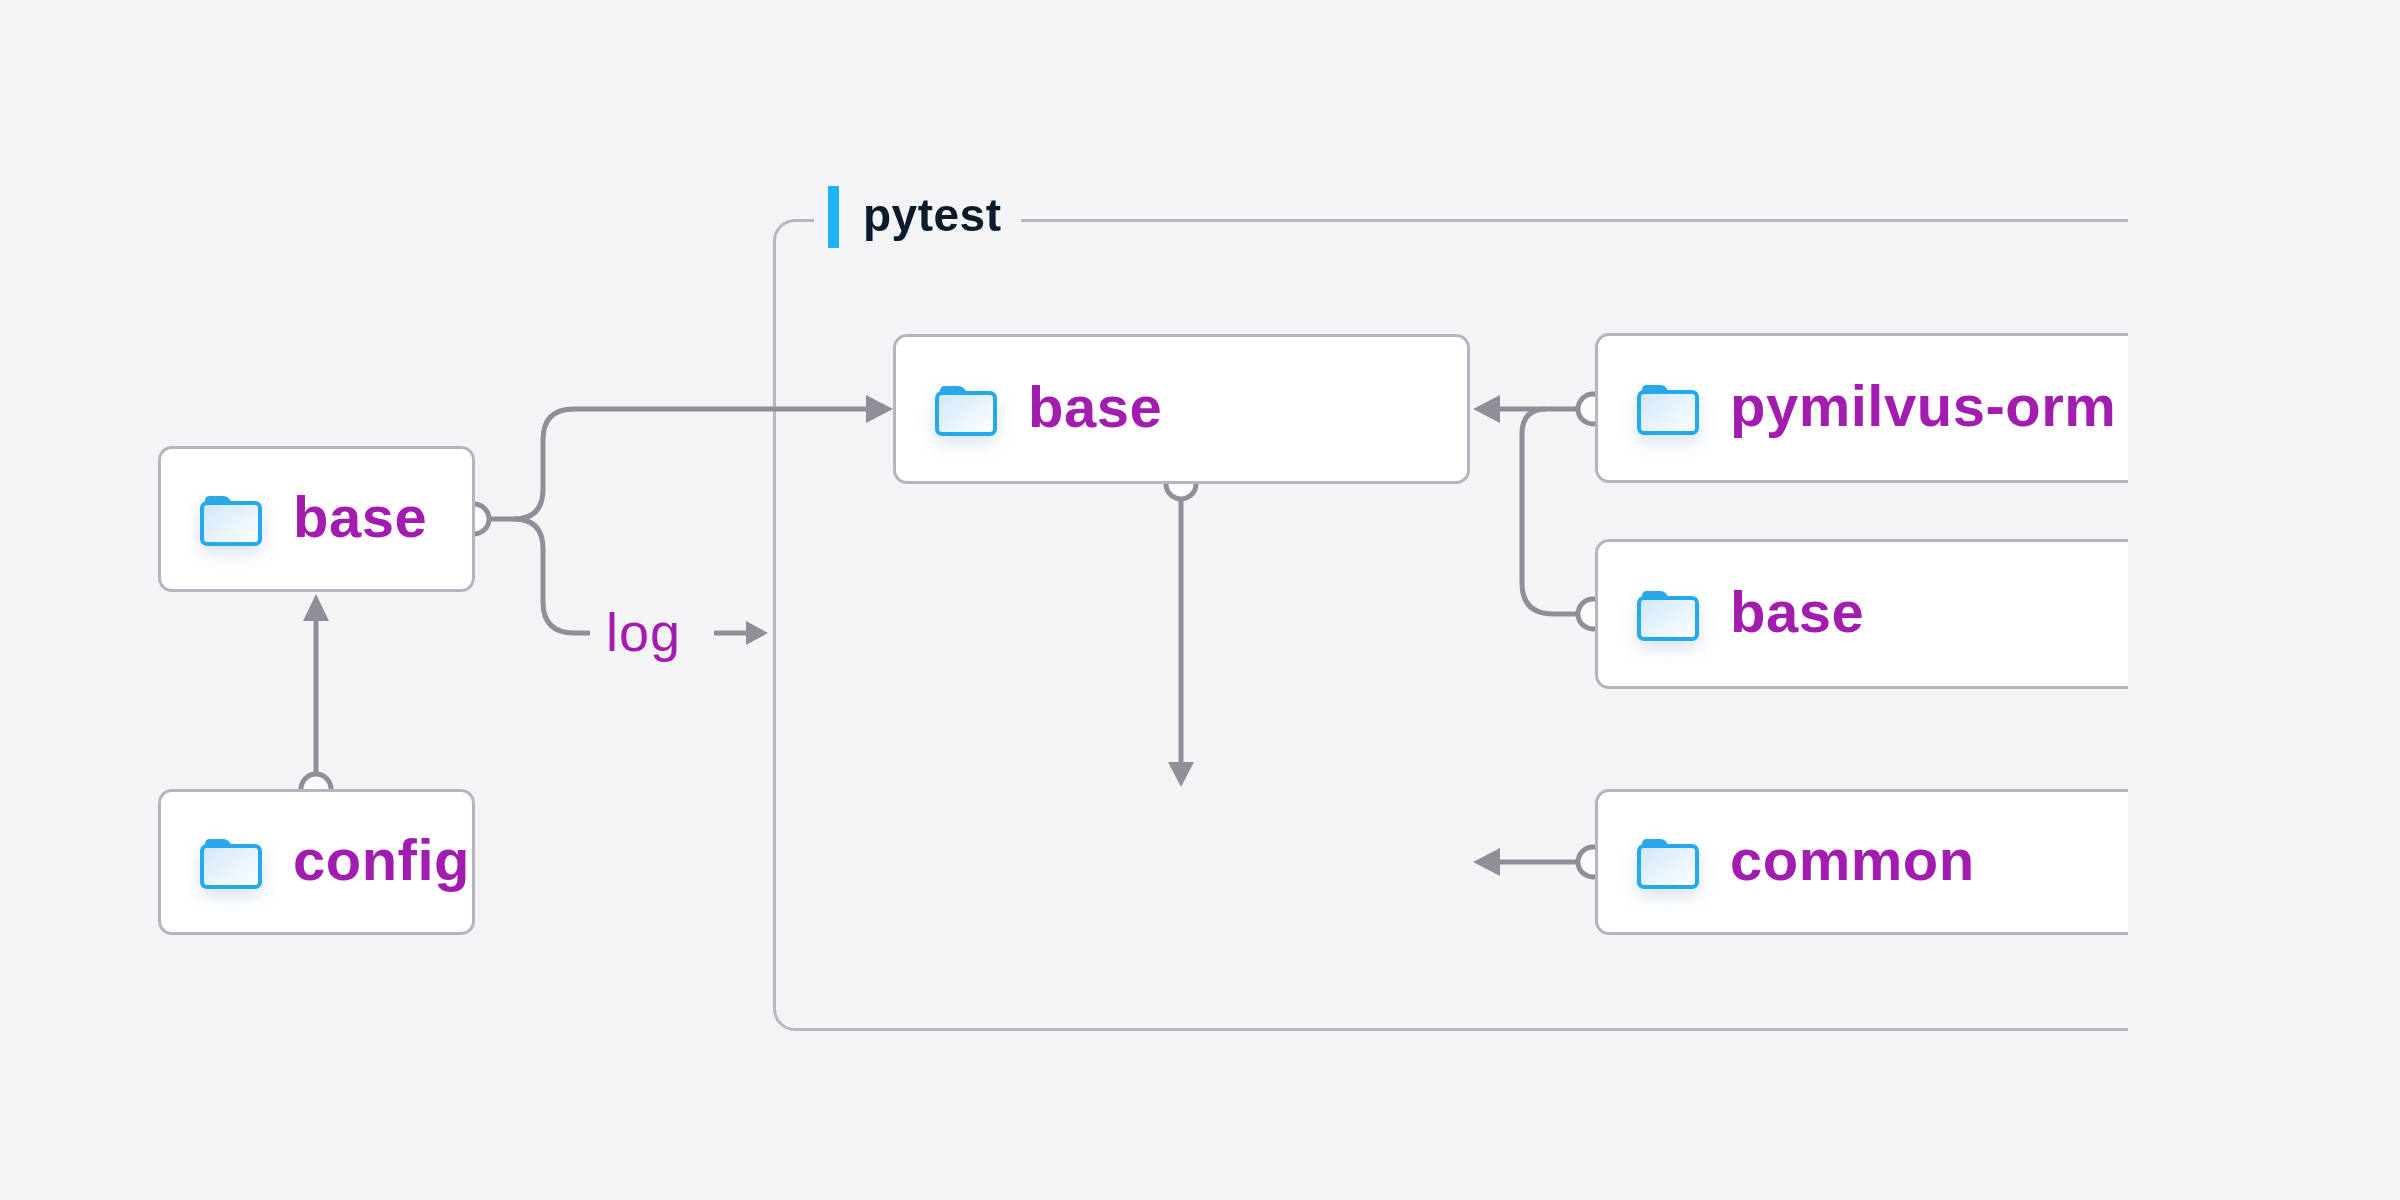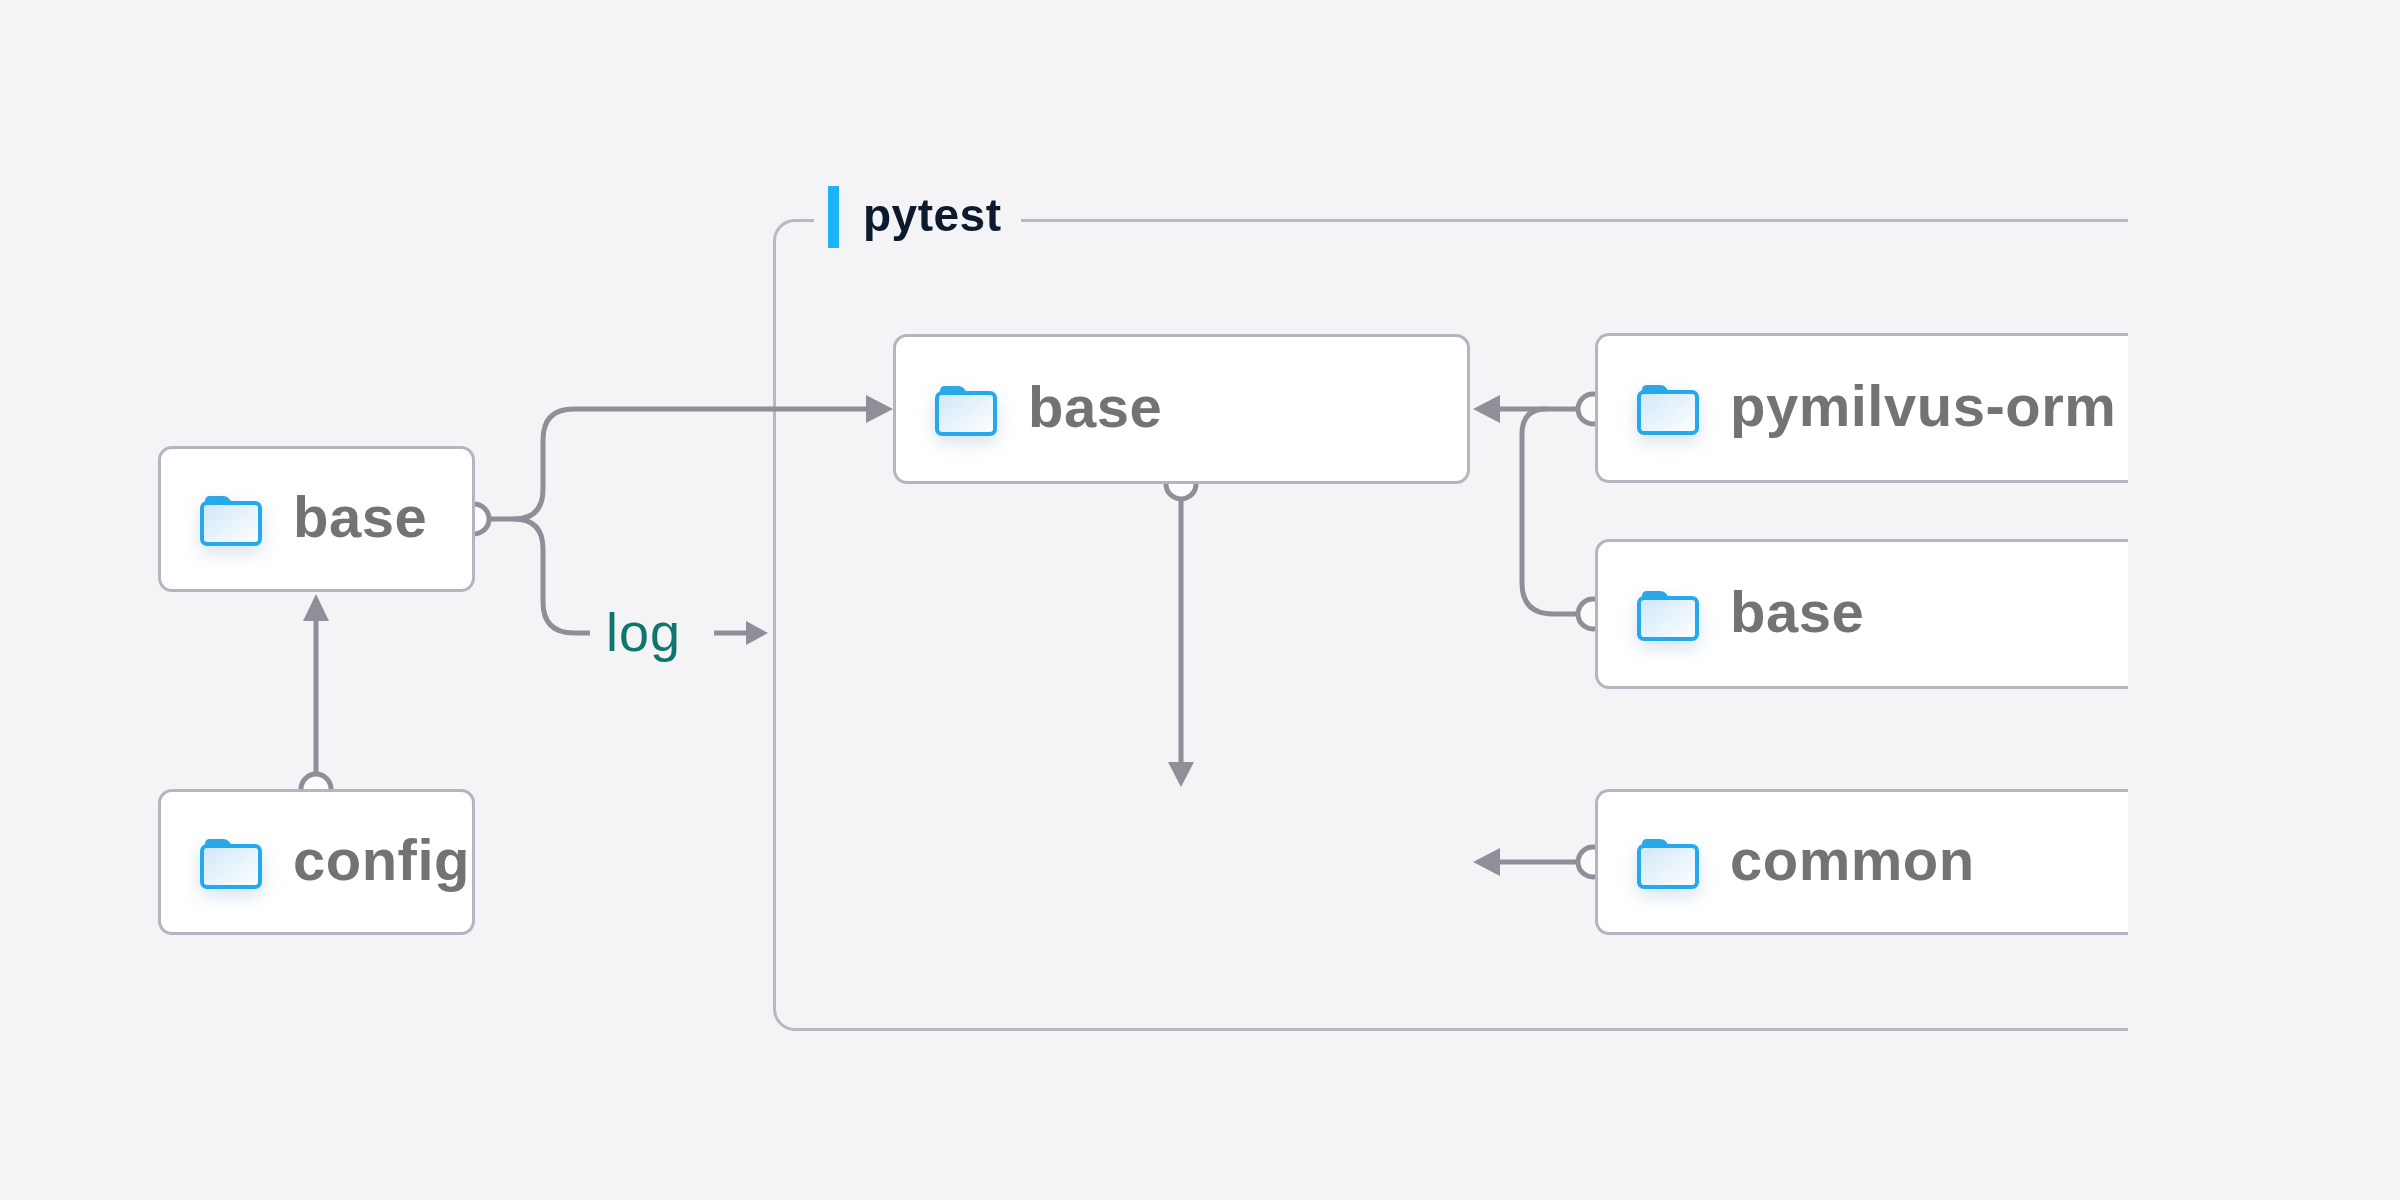--- a/index.html
+++ b/index.html
@@ -30,36 +30,36 @@
     font-size:46px;font-weight:700;color:#0d1a2b;letter-spacing:0.5px;
     line-height:1;padding-bottom:4px;
   }
 
   .node{
     position:absolute;box-sizing:border-box;
     background:#ffffff;border:3px solid #b4b5c1;border-radius:14px;
     display:flex;align-items:center;gap:28px;padding-left:36px;
   }
   .node-label{
-    font-size:58px;font-weight:700;color:#737373;letter-spacing:0.5px;
+    font-size:58px;font-weight:700;color:#a21caf;letter-spacing:0.5px;
     white-space:nowrap;padding-bottom:6px;
   }
   .folder{display:inline-flex;filter:drop-shadow(0 7px 9px rgba(110,150,190,.28));}
 
   #n-utils    {left:158px;top:446px;width:317px;height:146px;}
   #n-config   {left:158px;top:789px;width:317px;height:146px;}
   #n-base     {left:893px;top:334px;width:577px;height:150px;}
   #n-testcases{left:893px;top:789px;width:577px;height:146px;}
   #n-pymilvus {left:1595px;top:333px;width:558px;height:150px;}
   #n-check    {left:1595px;top:539px;width:558px;height:150px;}
   #n-common   {left:1595px;top:789px;width:558px;height:146px;}
 
   .edge-label-log{
     position:absolute;left:606px;top:601px;
-    font-size:54px;font-weight:500;color:#0f766e;letter-spacing:1px;
+    font-size:54px;font-weight:500;color:#a21caf;letter-spacing:1px;
   }
 </style>
 </head>
 <body>
 
 <div class="canvas">
 
   <div class="group-box"></div>
 
   <svg class="edges">

